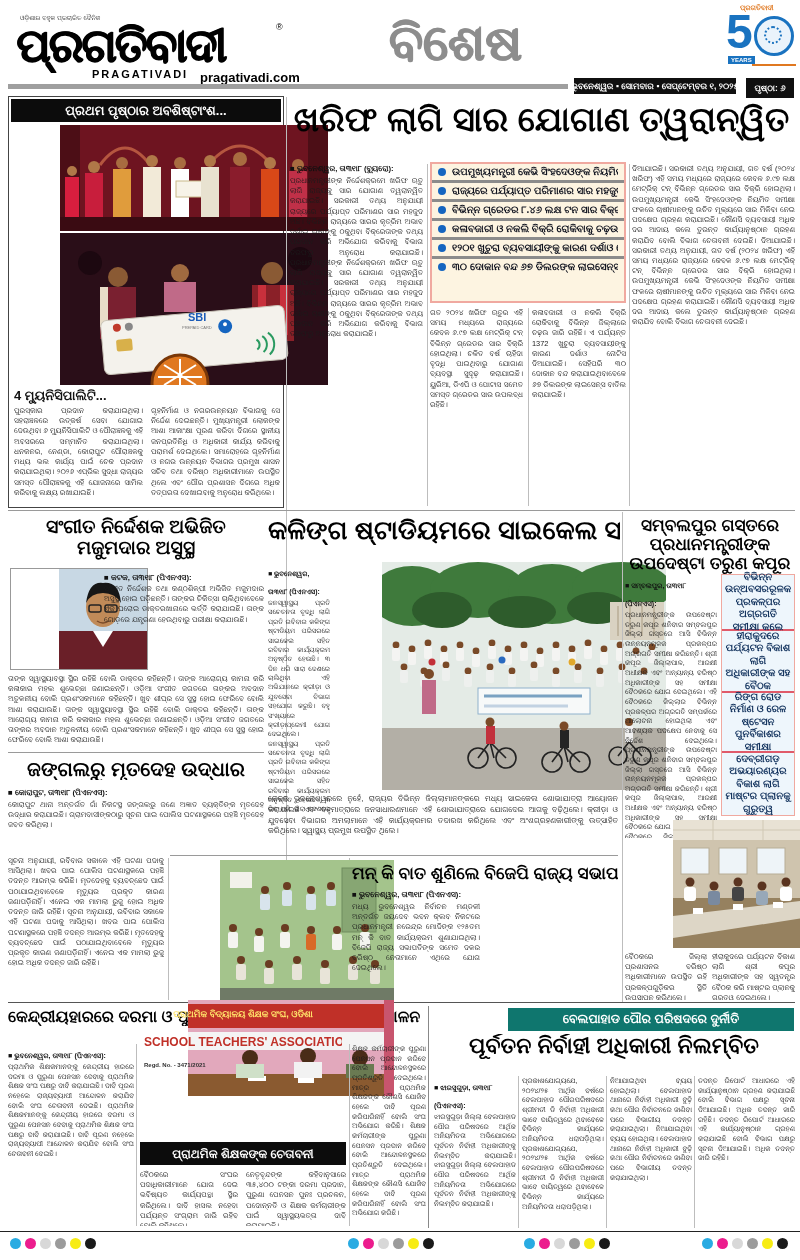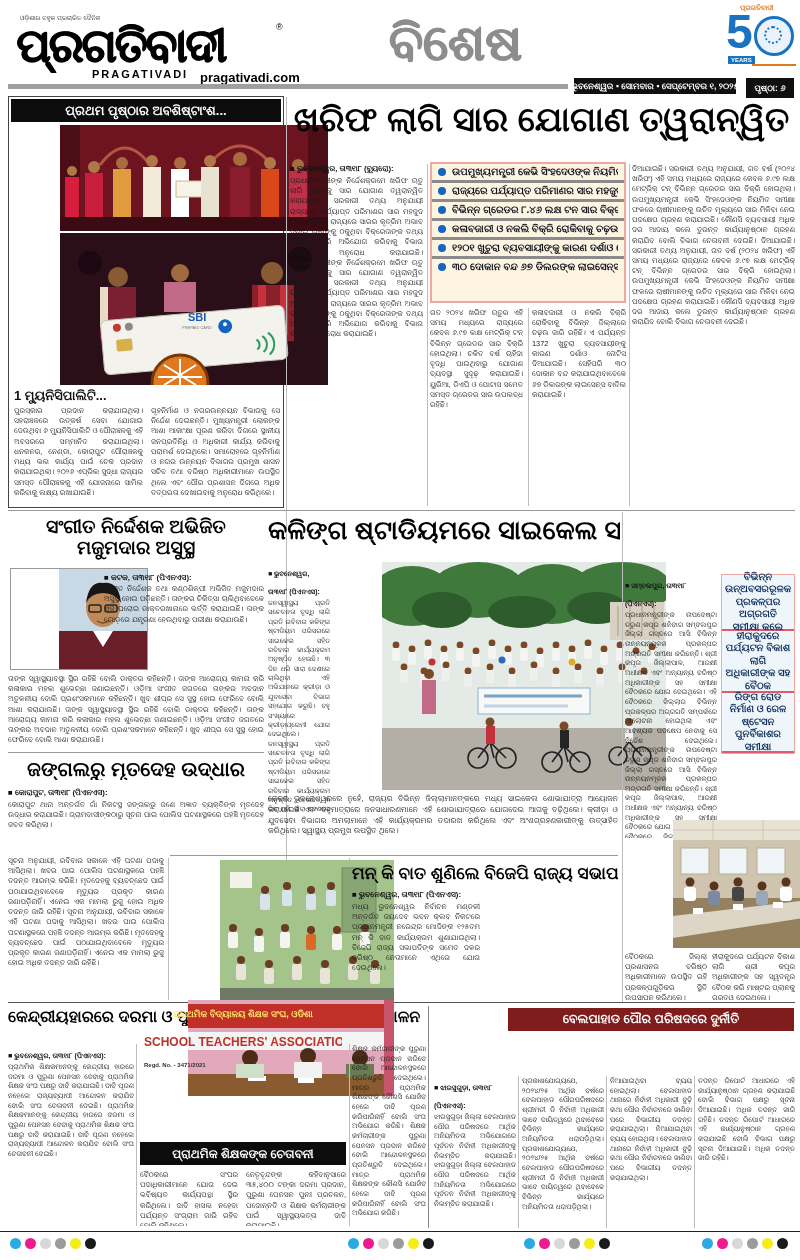--- a/index.html
+++ b/index.html
@@ -5,21 +5,21 @@
   html,body{margin:0;padding:0;background:#e9e9e9;}
   .page{position:relative;width:800px;height:1260px;background:#fff;margin:0 auto;
         font-family:"Liberation Sans",sans-serif;overflow:hidden;}
   .abs{position:absolute;}
   .hl{font-weight:bold;color:#000;line-height:1.12;}
   .ctr{text-align:center;}
   .nowrap{white-space:nowrap;overflow:hidden;}
   .c{font-size:7.4px;line-height:1.38;text-align:justify;color:#1b1b1b;overflow:hidden;}
   .bl{font-size:7.8px;font-weight:bold;color:#111;}
   .bb{background:#0c0c0c;color:#fff;display:flex;align-items:center;justify-content:center;font-weight:bold;}
-  .bluebanner{background:#7f1d1d;color:#fff;display:flex;align-items:center;justify-content:center;font-weight:bold;}
+  .bluebanner{background:#0f766e;color:#fff;display:flex;align-items:center;justify-content:center;font-weight:bold;}
   .vline{width:1px;background:#bdbdbd;}
   .hline{height:1px;background:#9a9a9a;}
   .ph{overflow:hidden;padding-left:48px;}
   .ph svg{display:block;width:100%;height:100%;}
   .bulletbox{background:#fdf4e1;border:2px solid #f0a9a0;box-sizing:border-box;}
   .bulletrow{display:flex;align-items:center;gap:6px;padding:2px 6px;border-bottom:3px solid #8b8b8b;}
   .bulletrow:last-child{border-bottom:none;}
   .bdot{width:8px;height:8px;border-radius:50%;background:#1565c0;flex:0 0 8px;}
   .btext{font-size:10px;font-weight:bold;color:#10131f;white-space:nowrap;overflow:hidden;}
   .sidebox{background:#eef6fc;border-bottom:2px solid #e05a6a;display:flex;align-items:center;justify-content:center;
@@ -118,21 +118,21 @@
           <line x1="120" y1="126" x2="120" y2="152"></line>
           <line x1="98" y1="144" x2="142" y2="144"></line>
           <line x1="104" y1="132" x2="136" y2="152"></line>
           <line x1="136" y1="132" x2="104" y2="152"></line>
         </g>
     </svg>
     <span class="abs" style="left:176px;top:78px;font-size:11px;font-weight:bold;color:#1a5bb8;">SBI</span>
     <span class="abs" style="left:170px;top:92px;font-size:4px;color:#777;">PREPAID CARD</span>
   </div>
 
-  <div class="abs nowrap" style="left:14px;top:388px;width:264px;font-size:13px;font-weight:bold;color:#111;">1 ମ୍ୟୁନିସିପାଲିଟି...</div>
+  <div class="abs nowrap" style="left:14px;top:388px;width:264px;font-size:13px;font-weight:bold;color:#111;">4 ମ୍ୟୁନିସିପାଲିଟି...</div>
   <div class="abs c" style="left:14px;top:406px;width:129px;height:98px;">ପୁରସ୍କାର ପ୍ରଦାନ କରାଯାଇଥିଲା। ସହରାଞ୍ଚଳରେ ଉତ୍କର୍ଷ ସେବା ଯୋଗାଇ ଦେଉଥିବା ୬ ମ୍ୟୁନିସିପାଲିଟି ଓ ପୌରାଞ୍ଚଳକୁ ଏହି ଅବସରରେ ସମ୍ମାନିତ କରାଯାଇଥିଲା। ଧନକନର, ନେଣ୍ଡା, କୋରାପୁଟ ପୌରାଞ୍ଚଳକୁ ମଧ୍ୟ ଭଲ କାର୍ଯ୍ୟ ପାଇଁ ଚେକ ପ୍ରଦାନ କରାଯାଇଥିଲା। ୨୦୨୬ ଏପ୍ରିଲ ସୁଦ୍ଧା ରାଜ୍ୟର ସମସ୍ତ ପୌରାଞ୍ଚଳକୁ ଏହି ଯୋଜନାରେ ସାମିଲ କରିବାକୁ ଲକ୍ଷ୍ୟ ରଖାଯାଇଛି।</div>
   <div class="abs c" style="left:151px;top:406px;width:129px;height:98px;">ଗୃହନିର୍ମାଣ ଓ ନଗରଉନ୍ନୟନ ବିଭାଗକୁ ସେ ନିର୍ଦ୍ଦେଶ ଦେଇଛନ୍ତି। ମୁଖ୍ୟମନ୍ତ୍ରୀ ଲୋକଙ୍କ ଆଶା ଆକାଂକ୍ଷା ପୂରଣ କରିବା ଦିଗରେ ସ୍ଥାନୀୟ ଜନପ୍ରତିନିଧି ଓ ଅଧିକାରୀ କାର୍ଯ୍ୟ କରିବାକୁ ପରାମର୍ଶ ଦେଇଥିଲେ। ସମାରୋହରେ ଗୃହନିର୍ମାଣ ଓ ନଗର ଉନ୍ନୟନ ବିଭାଗର ପ୍ରମୁଖ ଶାସନ ସଚିବ ତଥା ବରିଷ୍ଠ ଅଧିକାରୀମାନେ ଉପସ୍ଥିତ ଥିଲେ ଏବଂ ପୌର ପ୍ରଶାସନ ଦିଗରେ ଅଧିକ ତତ୍ପରତା ଦେଖାଇବାକୁ ଅନୁରୋଧ କରିଥିଲେ।</div>
 
   <div class="abs hl ctr nowrap" style="left:288px;top:100px;width:507px;height:56px;font-size:34px;">ଖରିଫ ଲାଗି ସାର ଯୋଗାଣ ତ୍ୱରାନ୍ୱିତ</div>
 
   <div class="abs bl" style="left:290px;top:164px;width:133px;">■ ଭୁବନେଶ୍ୱର, ତା୩୧ା୮ (ବ୍ୟୁରୋ):</div>
   <div class="abs c" style="left:290px;top:176px;width:133px;height:330px;">ପ୍ରଧାନମନ୍ତ୍ରୀଙ୍କ ନିର୍ଦ୍ଦେଶକ୍ରମେ ଖରିଫ ଋତୁ ଲାଗି ରାଜ୍ୟକୁ ସାର ଯୋଗାଣ ତ୍ୱରାନ୍ୱିତ କରାଯାଇଛି। ସରକାରୀ ତଥ୍ୟ ଅନୁଯାୟୀ ରାଜ୍ୟରେ ପର୍ଯ୍ୟାପ୍ତ ପରିମାଣର ସାର ମହଜୁଦ ଅଛି। ବିଭିନ୍ନ ରାଜ୍ୟରେ ସାରର କୃତ୍ରିମ ଅଭାବ ଦର୍ଶାଇ ଚାଷୀଙ୍କୁ ଠକୁଥିବା ବିକ୍ରେତାଙ୍କ ତଥ୍ୟ ପ୍ରଦାନ କରି ଅଭିଯୋଗ କରିବାକୁ ବିଭାଗ ତରଫରୁ ଅନୁରୋଧ କରାଯାଇଛି। ପ୍ରଧାନମନ୍ତ୍ରୀଙ୍କ ନିର୍ଦ୍ଦେଶକ୍ରମେ ଖରିଫ ଋତୁ ଲାଗି ରାଜ୍ୟକୁ ସାର ଯୋଗାଣ ତ୍ୱରାନ୍ୱିତ କରାଯାଇଛି। ସରକାରୀ ତଥ୍ୟ ଅନୁଯାୟୀ ରାଜ୍ୟରେ ପର୍ଯ୍ୟାପ୍ତ ପରିମାଣର ସାର ମହଜୁଦ ଅଛି। ବିଭିନ୍ନ ରାଜ୍ୟରେ ସାରର କୃତ୍ରିମ ଅଭାବ ଦର୍ଶାଇ ଚାଷୀଙ୍କୁ ଠକୁଥିବା ବିକ୍ରେତାଙ୍କ ତଥ୍ୟ ପ୍ରଦାନ କରି ଅଭିଯୋଗ କରିବାକୁ ବିଭାଗ ତରଫରୁ ଅନୁରୋଧ କରାଯାଇଛି।</div>
 
   <div class="abs bulletbox" style="left:430px;top:162px;width:196px;height:141px;">
     <div class="bulletrow">
@@ -333,28 +333,30 @@
           <use href="#mf" x="128" y="96"></use>
           <use href="#mf" x="150" y="100"></use>
       </g>
       <rect x="0" y="128" width="174" height="12" fill="#6f7a66"></rect>
     </svg>
   </div>
   <div class="abs hl nowrap" style="left:352px;top:864px;width:266px;font-size:17px;">ମନ୍ କି ବାତ ଶୁଣିଲେ ବିଜେପି ରାଜ୍ୟ ସଭାପତି</div>
   <div class="abs bl" style="left:352px;top:890px;width:266px;">■ ଭୁବନେଶ୍ୱର, ତା୩୧ା୮ (ପିଏନଏସ):</div>
   <div class="abs c" style="left:352px;top:902px;width:128px;height:98px;">ମଧ୍ୟ ଭୁବନେଶ୍ୱର ନିର୍ବାଚନ ମଣ୍ଡଳୀ ଅନ୍ତର୍ଗତ ଜୟଦେବ ଭବନ କ୍ଲବ ନିକଟରେ ପ୍ରଧାନମନ୍ତ୍ରୀ ନରେନ୍ଦ୍ର ମୋଦିଙ୍କ ୧୨୫ତମ ମନ୍ କି ବାତ କାର୍ଯ୍ୟକ୍ରମ ଶୁଣାଯାଇଥିଲା। ବିଜେପି ରାଜ୍ୟ ସଭାପତିଙ୍କ ସମେତ ଦଳର ବରିଷ୍ଠ ନେତାମାନେ ଏଥିରେ ଯୋଗ ଦେଇଥିଲେ।</div>
 
+  <div class="abs hl ctr" style="left:625px;top:516px;width:170px;font-size:17px;">ସମ୍ବଲପୁର ଗସ୍ତରେ ପ୍ରଧାନମନ୍ତ୍ରୀଙ୍କ ଉପଦେଷ୍ଟା ତରୁଣ କପୂର</div>
   <div class="abs" style="left:625px;top:574px;width:92px;height:242px;">
     <span class="bl" style="font-size:7px;">■ ସମ୍ବଲପୁର, ତା୩୧ା୮ (ପିଏନଏସ):</span>
     <div class="c" style="font-size:7px;height:228px;">ପ୍ରଧାନମନ୍ତ୍ରୀଙ୍କ ଉପଦେଷ୍ଟା ତରୁଣ କପୂର ଶନିବାର ସମ୍ବଲପୁର ଜିଲ୍ଲା ଗସ୍ତରେ ଆସି ବିଭିନ୍ନ ଉନ୍ନୟନମୂଳକ ପ୍ରକଳ୍ପର ଅଗ୍ରଗତି ସମୀକ୍ଷା କରିଛନ୍ତି। ଶ୍ରୀ କପୂର ଜିଲ୍ଲାପାଳ, ଆରକ୍ଷୀ ଅଧୀକ୍ଷକ ଏବଂ ଅନ୍ୟାନ୍ୟ ବରିଷ୍ଠ ଅଧିକାରୀଙ୍କ ସହ ସମୀକ୍ଷା ବୈଠକରେ ଯୋଗ ଦେଇଥିଲେ। ଏହି ବୈଠକରେ ଜିଲ୍ଲାର ବିଭିନ୍ନ ପ୍ରକଳ୍ପର ଅଗ୍ରଗତି ସମ୍ପର୍କରେ ଆଲୋଚନା ହୋଇଥିଲା ଏବଂ ଆବଶ୍ୟକ ପଦକ୍ଷେପ ନେବାକୁ ସେ ନିର୍ଦ୍ଦେଶ ଦେଇଥିଲେ। ପ୍ରଧାନମନ୍ତ୍ରୀଙ୍କ ଉପଦେଷ୍ଟା ତରୁଣ କପୂର ଶନିବାର ସମ୍ବଲପୁର ଜିଲ୍ଲା ଗସ୍ତରେ ଆସି ବିଭିନ୍ନ ଉନ୍ନୟନମୂଳକ ପ୍ରକଳ୍ପର ଅଗ୍ରଗତି ସମୀକ୍ଷା କରିଛନ୍ତି। ଶ୍ରୀ କପୂର ଜିଲ୍ଲାପାଳ, ଆରକ୍ଷୀ ଅଧୀକ୍ଷକ ଏବଂ ଅନ୍ୟାନ୍ୟ ବରିଷ୍ଠ ଅଧିକାରୀଙ୍କ ସହ ସମୀକ୍ଷା ବୈଠକରେ ଯୋଗ ଦେଇଥିଲେ। ଏହି ବୈଠକରେ ଜିଲ୍ଲାର ବିଭିନ୍ନ ପ୍ରକଳ୍ପର ଅଗ୍ରଗତି ସମ୍ପର୍କରେ ଆଲୋଚନା ହୋଇଥିଲା ଏବଂ ଆବଶ୍ୟକ ପଦକ୍ଷେପ ନେବାକୁ ସେ ନିର୍ଦ୍ଦେଶ ଦେଇଥିଲେ।</div>
   </div>
   <div class="abs" style="left:721px;top:574px;width:74px;border:1px solid #f0a9a0;box-sizing:border-box;">
     <div class="sidebox" style="height:56px;">ବିଭିନ୍ନ ଉନ୍ଅବସରରୂଳକ ପ୍ରକଳ୍ପର ଅଗ୍ରଗତି ସମୀକ୍ଷା କଲେ</div>
     <div class="sidebox" style="height:62px;">ହୀରାକୁଦରେ ପର୍ଯ୍ୟଟନ ବିକାଶ ଲାଗି ଅଧିକାରୀଙ୍କ ସହ ବୈଠକ</div>
     <div class="sidebox" style="height:60px;">ରିଙ୍ଗ ରୋଡ ନିର୍ମାଣ ଓ ରେଳ ଷ୍ଟେସନ ପୁନର୍ବିକାଶର ସମୀକ୍ଷା</div>
+    <div class="sidebox" style="height:62px;border-bottom:none;">ଦେବ୍ରୀଗଡ଼ ଅଭୟାରଣ୍ୟର ବିକାଶ ଲାଗି ମାଷ୍ଟର ପ୍ଲାନକୁ ଗୁରୁତ୍ୱ</div>
   </div>
 
   <div class="abs ph" style="left:625px;top:820px;width:170px;height:128px;">
     <svg viewBox="0 0 170 128" preserveAspectRatio="none">
       <rect width="170" height="128" fill="#cfc4ae"></rect>
       <rect x="0" y="0" width="170" height="20" fill="#e8e2d4"></rect>
       <g stroke="#d0c8b4" stroke-width="1">
           <line x1="0" y1="10" x2="170" y2="10"></line>
           <line x1="40" y1="0" x2="40" y2="20"></line>
           <line x1="90" y1="0" x2="90" y2="20"></line>
@@ -419,20 +421,21 @@
   <div class="abs bb" style="left:140px;top:1142px;width:206px;height:23px;font-size:12px;">ପ୍ରାଥମିକ ଶିକ୍ଷକଙ୍କ ଚେତାବନୀ</div>
   <div class="abs c" style="left:140px;top:1170px;width:98px;height:56px;">ବୈଠକରେ ସଂଘର ପଦାଧିକାରୀମାନେ ଯୋଗ ଦେଇ ଭବିଷ୍ୟତ କାର୍ଯ୍ୟପନ୍ଥା ସ୍ଥିର କରିଥିଲେ। ଦାବି ହାସଲ ନହେବା ପର୍ଯ୍ୟନ୍ତ ସଂଗ୍ରାମ ଜାରି ରହିବ ବୋଲି କହିଥିଲେ।</div>
   <div class="abs c" style="left:246px;top:1170px;width:100px;height:56px;">ନେତୃବୃନ୍ଦଙ୍କ କହିବାନୁସାରେ ୩୫,୪୦୦ ଟଙ୍କା ଦରମା ପ୍ରଦାନ, ପୁରୁଣା ପେନସନ ପୁନଃ ପ୍ରଚଳନ, ପଦୋନ୍ନତି ଓ ଶିକ୍ଷକ କର୍ମଚାରୀଙ୍କ ପାଇଁ ସ୍ୱାସ୍ଥ୍ୟଭତ୍ତା ଦାବି କରାଯାଇଛି।</div>
   <div class="abs c" style="left:352px;top:1044px;width:74px;height:182px;font-size:7px;">ଶିକ୍ଷକ କର୍ମଚାରୀଙ୍କ ପୁରୁଣା ପେନସନ ପ୍ରଦାନ କରିବେ ବୋଲି ଆନ୍ଦୋଳନସ୍ଥଳରେ ପ୍ରତିଶ୍ରୁତି ଦେଇଥିଲେ। ମାତ୍ର ପ୍ରାଥମିକ ଶିକ୍ଷକଙ୍କ କୌଣସି ଯୋଜିବ ହେଲେ ଦାବି ପୂରଣ କରିପାରିନାହିଁ ବୋଲି ସଂଘ ଅଭିଯୋଗ କରିଛି। ଶିକ୍ଷକ କର୍ମଚାରୀଙ୍କ ପୁରୁଣା ପେନସନ ପ୍ରଦାନ କରିବେ ବୋଲି ଆନ୍ଦୋଳନସ୍ଥଳରେ ପ୍ରତିଶ୍ରୁତି ଦେଇଥିଲେ। ମାତ୍ର ପ୍ରାଥମିକ ଶିକ୍ଷକଙ୍କ କୌଣସି ଯୋଜିବ ହେଲେ ଦାବି ପୂରଣ କରିପାରିନାହିଁ ବୋଲି ସଂଘ ଅଭିଯୋଗ କରିଛି।</div>
 
   <div class="abs vline" style="left:136px;top:1044px;height:182px;"></div>
   <div class="abs vline" style="left:349px;top:1044px;height:182px;"></div>
   <div class="abs vline" style="left:428px;top:1006px;height:222px;background:#888;"></div>
 
   <div class="abs bluebanner" style="left:508px;top:1008px;width:286px;height:23px;font-size:12.5px;">ବେଲପାହାଡ ପୌର ପରିଷଦରେ ଦୁର୍ନୀତି</div>
+  <div class="abs hl ctr nowrap" style="left:434px;top:1034px;width:360px;font-size:22px;">ପୂର୍ବତନ ନିର୍ବାହୀ ଅଧିକାରୀ ନିଲମ୍ବିତ</div>
   <div class="abs" style="left:434px;top:1076px;width:82px;height:152px;">
     <span class="bl" style="font-size:7px;">■ ଝାରସୁଗୁଡ଼ା, ତା୩୧ା୮ (ପିଏନଏସ):</span>
     <div class="c" style="font-size:7px;height:138px;">ଝାରସୁଗୁଡ଼ା ଜିଲ୍ଲା ବେଲପାହାଡ ପୌର ପରିଷଦରେ ଆର୍ଥିକ ଅନିୟମିତତା ଅଭିଯୋଗରେ ପୂର୍ବତନ ନିର୍ବାହୀ ଅଧିକାରୀଙ୍କୁ ନିଲମ୍ବିତ କରାଯାଇଛି। ଝାରସୁଗୁଡ଼ା ଜିଲ୍ଲା ବେଲପାହାଡ ପୌର ପରିଷଦରେ ଆର୍ଥିକ ଅନିୟମିତତା ଅଭିଯୋଗରେ ପୂର୍ବତନ ନିର୍ବାହୀ ଅଧିକାରୀଙ୍କୁ ନିଲମ୍ବିତ କରାଯାଇଛି।</div>
   </div>
   <div class="abs c" style="left:522px;top:1076px;width:82px;height:152px;font-size:7px;">ପ୍ରକାଶଯୋଗ୍ୟଯେ, ୨୦୨୪/୨୫ ଆର୍ଥିକ ବର୍ଷରେ ବେଲପାହାଡ ପୌରପରିଷଦରେ ଶ୍ରୀମତୀ ଡି ନିର୍ବାହୀ ଅଧିକାରୀ ଭାବେ ଦାୟିତ୍ୱରେ ଥିବାବେଳେ ବିଭିନ୍ନ କାର୍ଯ୍ୟରେ ଅନିୟମିତତା ଧରାପଡ଼ିଥିଲା। ପ୍ରକାଶଯୋଗ୍ୟଯେ, ୨୦୨୪/୨୫ ଆର୍ଥିକ ବର୍ଷରେ ବେଲପାହାଡ ପୌରପରିଷଦରେ ଶ୍ରୀମତୀ ଡି ନିର୍ବାହୀ ଅଧିକାରୀ ଭାବେ ଦାୟିତ୍ୱରେ ଥିବାବେଳେ ବିଭିନ୍ନ କାର୍ଯ୍ୟରେ ଅନିୟମିତତା ଧରାପଡ଼ିଥିଲା।</div>
   <div class="abs c" style="left:610px;top:1076px;width:82px;height:152px;font-size:7px;">ନିଆଯାଇଥିବା ବ୍ୟୟ ହୋଇଥିଲା। ବେଲପାହାଡ ଥାନାରେ ନିର୍ବାହୀ ଅଧିକାରୀ ବୁଢ଼ି କଥା ପୌର ନିର୍ବାଚନରେ ଜାଣିବା ପରେ ବିଭାଗୀୟ ତଦନ୍ତ କରାଯାଇଥିଲା। ନିଆଯାଇଥିବା ବ୍ୟୟ ହୋଇଥିଲା। ବେଲପାହାଡ ଥାନାରେ ନିର୍ବାହୀ ଅଧିକାରୀ ବୁଢ଼ି କଥା ପୌର ନିର୍ବାଚନରେ ଜାଣିବା ପରେ ବିଭାଗୀୟ ତଦନ୍ତ କରାଯାଇଥିଲା।</div>
   <div class="abs c" style="left:698px;top:1076px;width:97px;height:152px;font-size:7px;">ତଦନ୍ତ ରିପୋର୍ଟ ଆଧାରରେ ଏହି କାର୍ଯ୍ୟାନୁଷ୍ଠାନ ଗ୍ରହଣ କରାଯାଇଛି ବୋଲି ବିଭାଗ ପକ୍ଷରୁ ସୂଚନା ଦିଆଯାଇଛି। ଅଧିକ ତଦନ୍ତ ଜାରି ରହିଛି। ତଦନ୍ତ ରିପୋର୍ଟ ଆଧାରରେ ଏହି କାର୍ଯ୍ୟାନୁଷ୍ଠାନ ଗ୍ରହଣ କରାଯାଇଛି ବୋଲି ବିଭାଗ ପକ୍ଷରୁ ସୂଚନା ଦିଆଯାଇଛି। ଅଧିକ ତଦନ୍ତ ଜାରି ରହିଛି।</div>
   <div class="abs vline" style="left:518px;top:1076px;height:152px;"></div>
   <div class="abs vline" style="left:606px;top:1076px;height:152px;"></div>
   <div class="abs vline" style="left:694px;top:1076px;height:152px;"></div>

